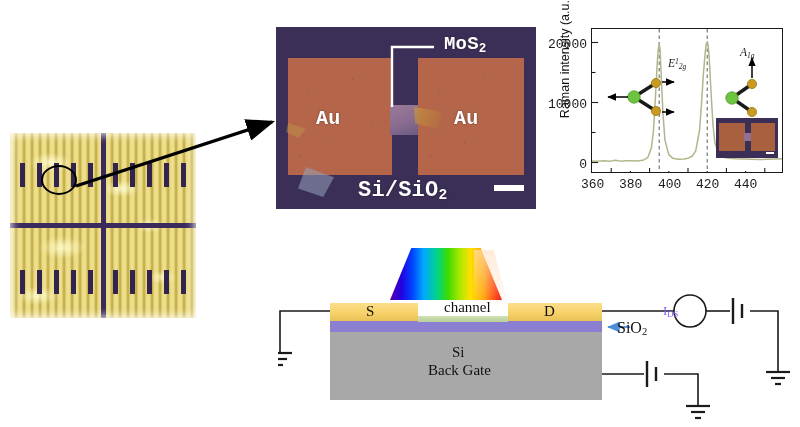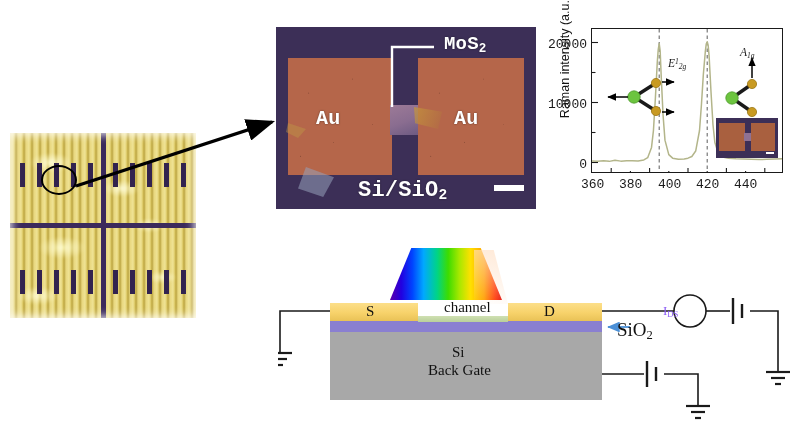--- a/index.html
+++ b/index.html
@@ -253,21 +253,21 @@
     position: absolute;
     font-family: "Liberation Serif", serif;
     color: #111;
     white-space: nowrap;
   }
   #text-s       { left: 88px;  top: 55px;  font-size: 15px; }
   #text-d       { left: 266px; top: 55px;  font-size: 15px; }
   #text-channel { left: 155px; top: 51px;  font-size: 15px; margin-left: 11px; }
   #text-si      { left: 174px; top: 96px;  font-size: 15px; }
   #text-backgate{ left: 150px; top: 114px; font-size: 15px; }
-  #text-sio2    { left: 339px; top: 71px;  font-size: 19px; color: #111; }
+  #text-sio2    { left: 339px; top: 71px;  font-size: 16px; color: #111; }
   #rainbow-cone {
     position: absolute;
     left: 112px; top: 0px;
     width: 112px; height: 52px;
     background: linear-gradient(90deg,
       #5c00a8 0%, #2200e0 10%, #0044ff 20%, #00a8ff 30%,
       #00d488 42%, #3ddc00 52%, #a8e800 62%,
       #ffe000 72%, #ffa000 84%, #ff3000 94%, #e00000 100%);
     clip-path: polygon(19% 0, 81% 0, 100% 100%, 0 100%);
   }

